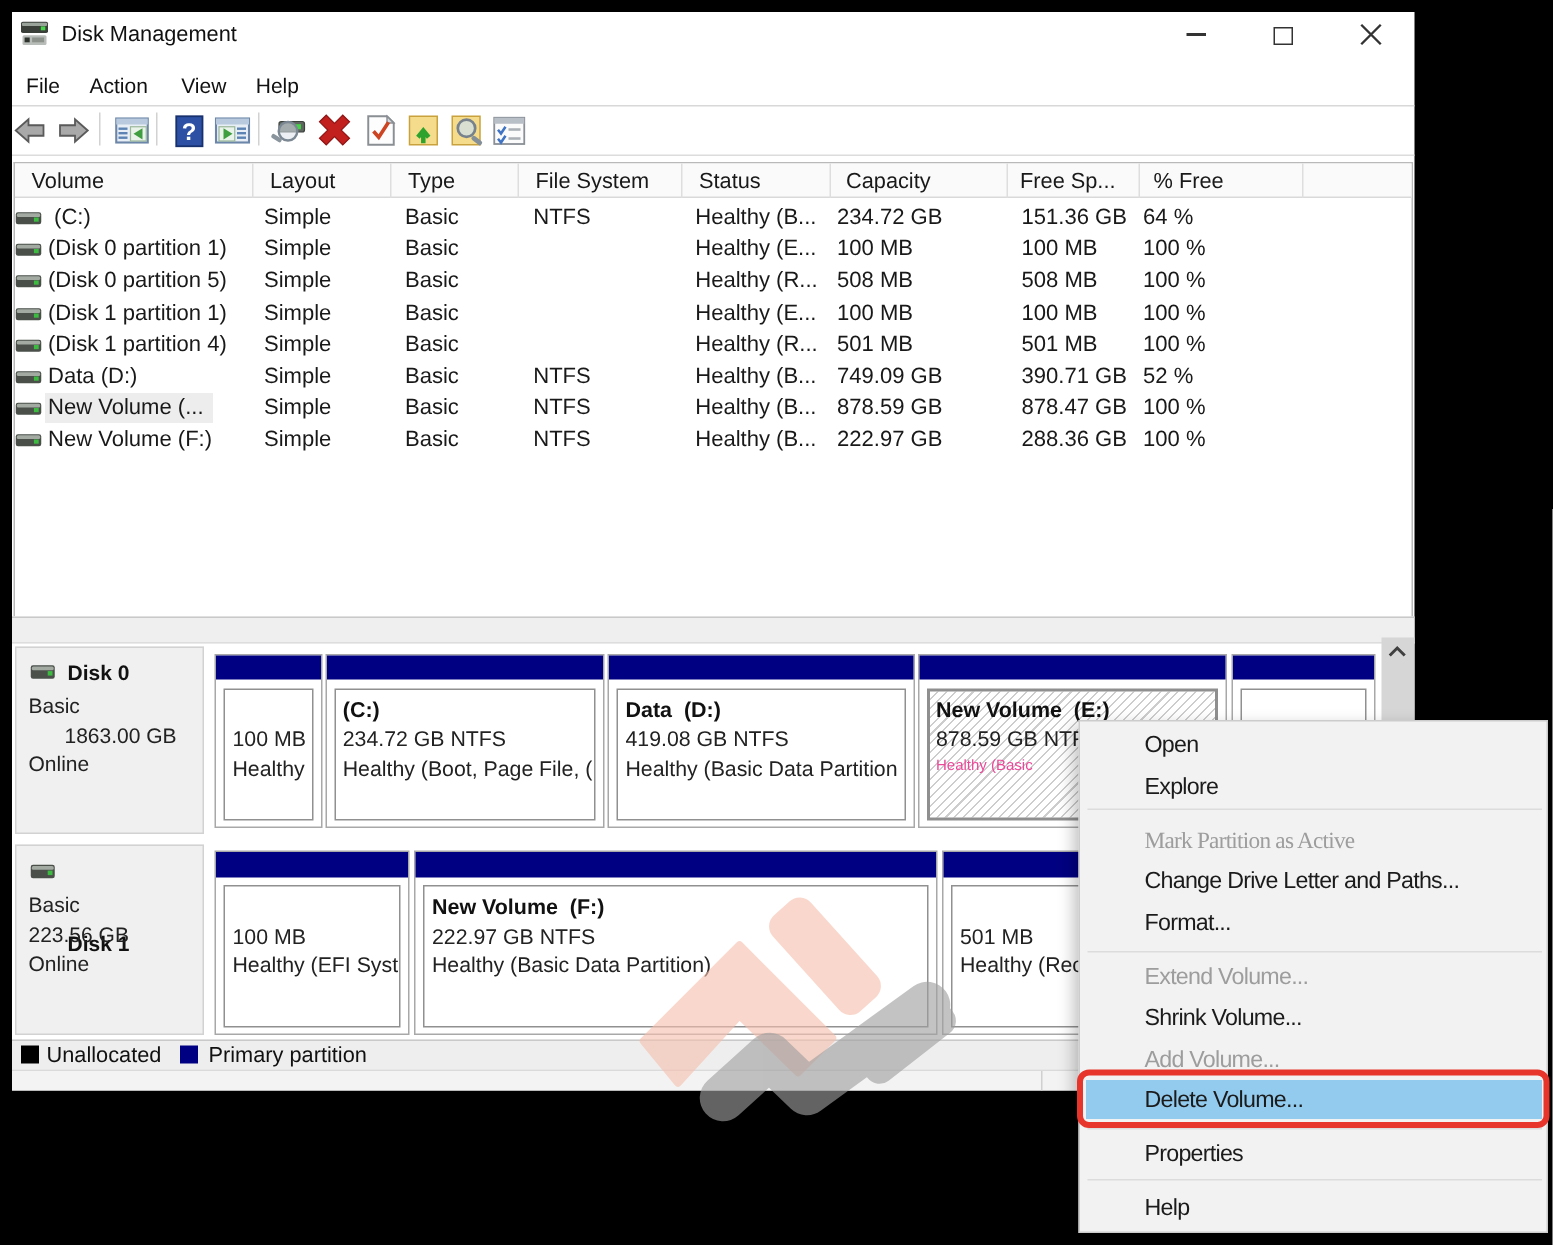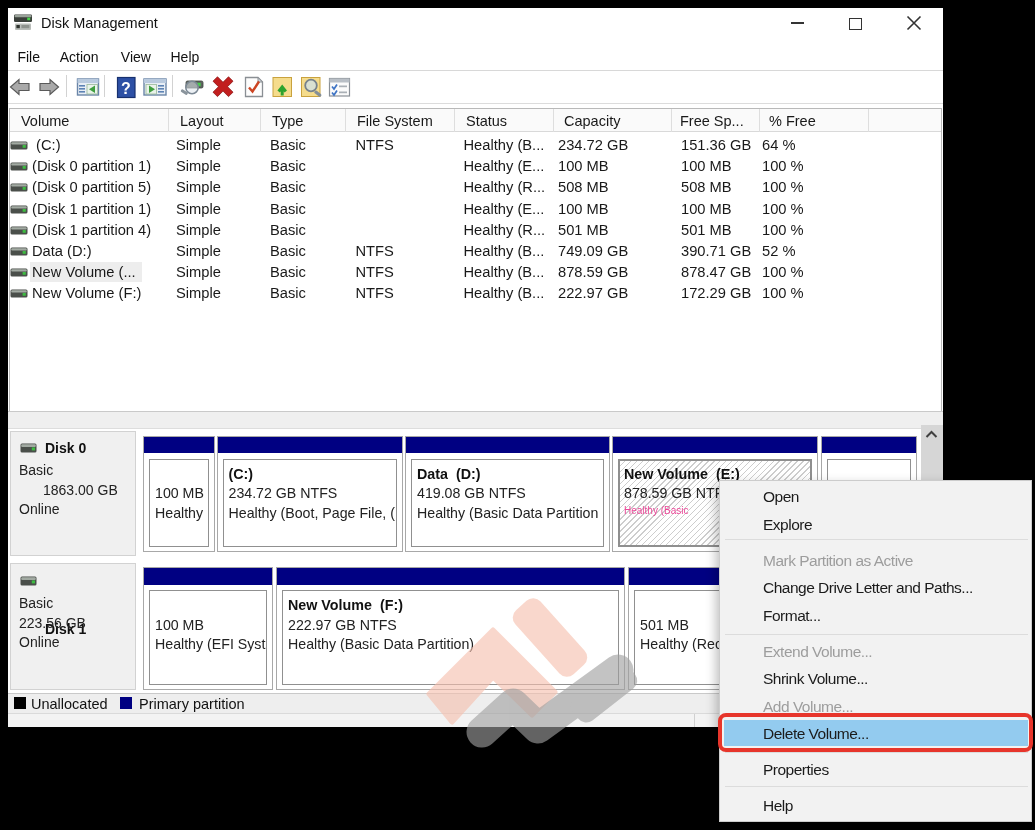--- a/index.html
+++ b/index.html
@@ -201,21 +201,21 @@
 <rect x="0.5" y="0.5" width="17" height="8" rx="1.5" fill="#4a4f4a"></rect>
 <rect x="1.2" y="1.2" width="15.6" height="2.4" rx="1" fill="#a2aaa2"></rect>
 <rect x="12.6" y="4" width="3.2" height="2.8" fill="#3dbb41"></rect>
 </svg>
 <div class="t" style="left:32px;top:284.9px;font-size:14.7px;">New Volume (F:)</div>
 <div class="t" style="left:176px;top:284.9px;font-size:14.7px;">Simple</div>
 <div class="t" style="left:270px;top:284.9px;font-size:14.7px;">Basic</div>
 <div class="t" style="left:355.5px;top:284.9px;font-size:14.7px;">NTFS</div>
 <div class="t" style="left:463.5px;top:284.9px;font-size:14.7px;">Healthy (B...</div>
 <div class="t" style="left:558px;top:284.9px;font-size:14.7px;">222.97 GB</div>
-<div class="t" style="left:681px;top:284.9px;font-size:14.7px;">172.29 GB</div>
+<div class="t" style="left:681px;top:284.9px;font-size:14.7px;">288.36 GB</div>
 <div class="t" style="left:762px;top:284.9px;font-size:14.7px;">100 %</div>
 <div class="abs" style="left:8px;top:410.5px;width:935px;height:18.5px;background:#efefef;border-top:1px solid #c9c9c9;border-bottom:1px solid #dddddd;box-sizing:border-box;"></div>
 <div class="abs" style="left:10px;top:431px;width:126px;height:125px;background:#f0f0f0;border:1px solid #d2d2d2;box-sizing:border-box;"></div>
 <svg class="abs" style="left:20px;top:443px" width="17" height="10" viewBox="0 0 17 10">
 <rect x="0.5" y="0.5" width="16" height="9" rx="1.5" fill="#4a4f4a"></rect>
 <rect x="1.2" y="1.3" width="14.6" height="2.6" rx="1" fill="#a2aaa2"></rect>
 <rect x="11.8" y="4.4" width="3.2" height="3" fill="#3dbb41"></rect>
 </svg>
 <div class="t" style="left:45px;top:440px;font-size:14px;font-weight:bold;color:#111;">Disk 0</div>
 <div class="t" style="left:19px;top:462px;font-size:14px;color:#222;">Basic</div>
@@ -292,21 +292,21 @@
 <g opacity="0.62">
  <path d="M102 172 L133 144 L158 168 L238 110" fill="none" stroke="#a0a0a0" stroke-width="31" stroke-linecap="round" stroke-linejoin="round"></path>
  <rect x="188" y="118.5" width="72" height="29" rx="10" fill="#a0a0a0" transform="rotate(-38 224 133)"></rect>
 </g>
 </svg>
 <div class="abs" style="left:719px;top:480px;width:313px;height:342px;background:#f2f2f2;border:1px solid #cccccc;box-sizing:border-box;box-shadow:-3px 4px 10px rgba(0,0,0,0.25);"></div>
 <div class="abs" style="left:724px;top:719.5px;width:304px;height:26.5px;background:#93cbef;"></div>
 <div class="t" style="left:763px;top:487.8px;font-size:15.5px;letter-spacing:-0.5px;color:#1b1b1b;">Open</div>
 <div class="t" style="left:763px;top:515.8px;font-size:15.5px;letter-spacing:-0.5px;color:#1b1b1b;">Explore</div>
 <div class="abs" style="left:725px;top:539px;width:303px;height:1px;background:#dcdcdc;"></div>
-<div class="t" style="left:763px;top:551.8px;font-size:15.5px;letter-spacing:-0.5px;color:#9d9d9d;">Mark Partition as Active</div>
+<div class="t" style="left:763px;top:551.8px;font-size:15.5px;letter-spacing:-0.5px;color:#9d9d9d;font-family:Liberation Serif, serif;">Mark Partition as Active</div>
 <div class="t" style="left:763px;top:579.1px;font-size:15.5px;letter-spacing:-0.5px;color:#1b1b1b;">Change Drive Letter and Paths...</div>
 <div class="t" style="left:763px;top:606.5px;font-size:15.5px;letter-spacing:-0.5px;color:#1b1b1b;">Format...</div>
 <div class="abs" style="left:725px;top:633.5px;width:303px;height:1px;background:#dcdcdc;"></div>
 <div class="t" style="left:763px;top:642.5px;font-size:15.5px;letter-spacing:-0.5px;color:#9d9d9d;">Extend Volume...</div>
 <div class="t" style="left:763px;top:670.0px;font-size:15.5px;letter-spacing:-0.5px;color:#1b1b1b;">Shrink Volume...</div>
 <div class="t" style="left:763px;top:697.5px;font-size:15.5px;letter-spacing:-0.5px;color:#9d9d9d;">Add Volume...</div>
 <div class="t" style="left:763px;top:725.0px;font-size:15.5px;letter-spacing:-0.5px;color:#1b1b1b;">Delete Volume...</div>
 <div class="abs" style="left:725px;top:752.3px;width:303px;height:1px;background:#dcdcdc;"></div>
 <div class="t" style="left:763px;top:761.2px;font-size:15.5px;letter-spacing:-0.5px;color:#1b1b1b;">Properties</div>
 <div class="abs" style="left:725px;top:785.5px;width:303px;height:1px;background:#dcdcdc;"></div>

